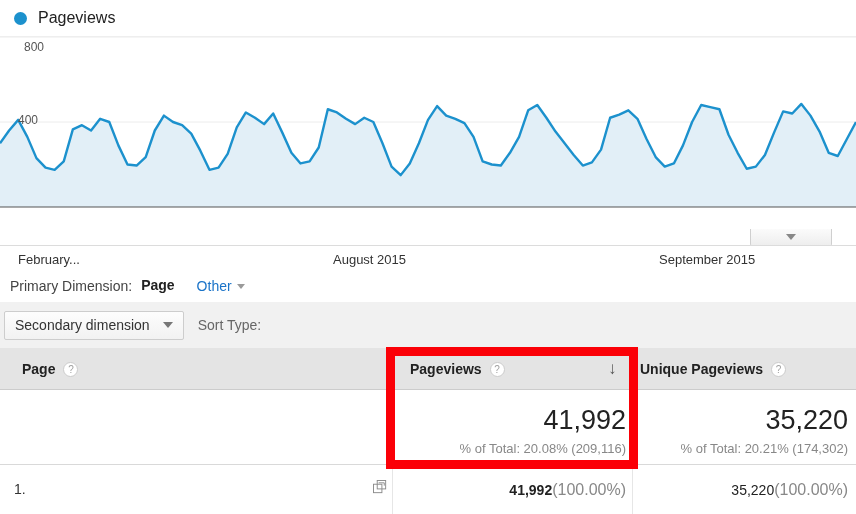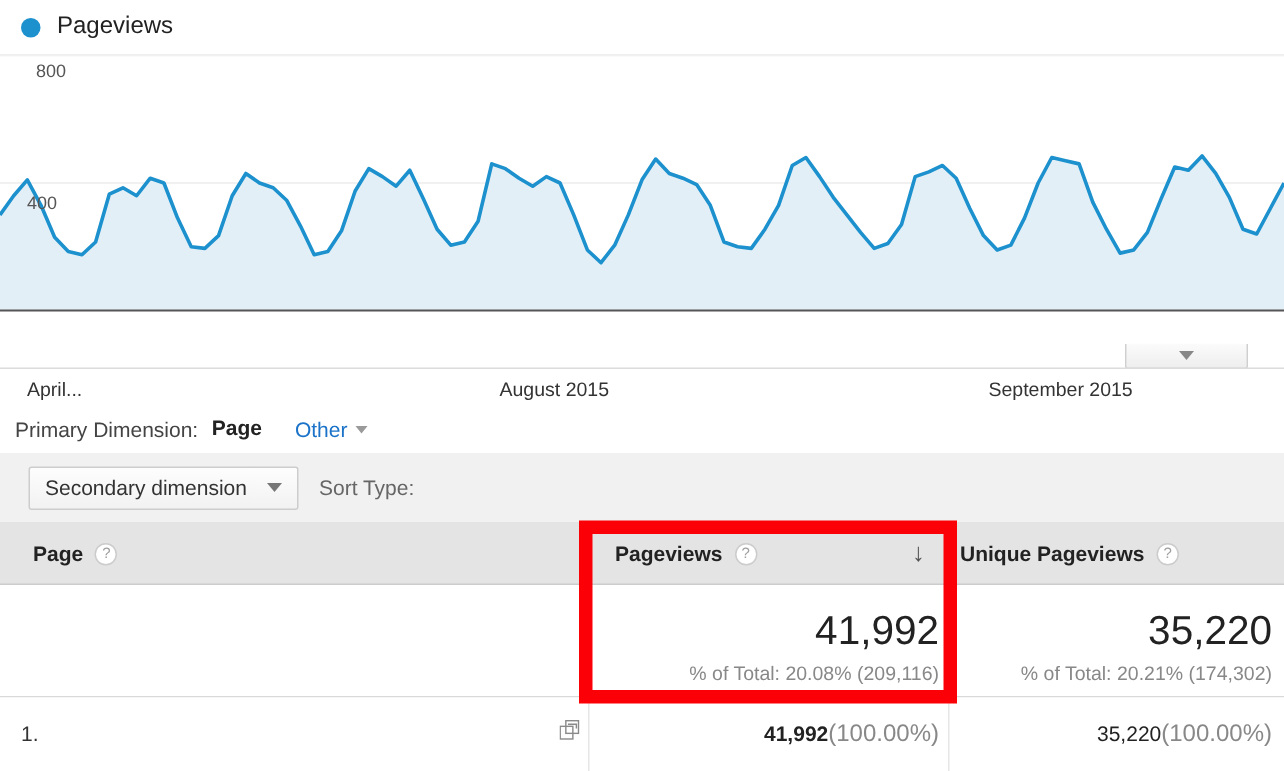--- a/index.html
+++ b/index.html
@@ -24,21 +24,21 @@
   .legend-label { font-size: 16px; color: #222222; }
 
   
   .chart-wrap { position: absolute; left: 0; top: 37px; width: 856px; height: 208px; }
   .chart-svg { position: absolute; left: 0; top: 0; }
   .ytick {
     position: absolute; font-size: 12px; color: #555555;
     padding-left: 18px; line-height: 14px;
   }
   .ytick-800 { top: 3px; padding-left: 24px; }
-  .ytick-400 { top: 91px; }
+  .ytick-400 { top: 76px; }
   .xtick { position: absolute; font-size: 13px; color: #333333; top: 7px; }
 
   .scroll-btn {
     position: absolute; left: 750px; top: 229px;
     width: 82px; height: 17px;
     background: linear-gradient(#fbfbfb, #eeeeee);
     border: 1px solid #cfcfcf; border-top: none;
     border-radius: 0 0 2px 2px;
     display: flex; align-items: center; justify-content: center;
   }
@@ -75,21 +75,21 @@
     display: inline-block; margin-left: 5px;
     width: 0; height: 0;
     border-left: 4px solid transparent; border-right: 4px solid transparent;
     border-top: 5px solid #9a9a9a; vertical-align: 2px;
   }
 
   
   .controls-band {
     position: absolute; left: 0; top: 302px; width: 856px; height: 46px;
     background: #f1f1f1;
-    display: flex; align-items: center; padding-left: 19px;
+    display: flex; align-items: center; padding-left: 4px;
   }
   .sel-btn {
     height: 29px; background: linear-gradient(#fdfdfd, #f2f2f2);
     border: 1px solid #cdcdcd; border-radius: 2px;
     display: flex; align-items: center;
     padding: 0 10px; font-size: 14px; color: #333333;
   }
   .sel-btn .caret {
     margin-left: 13px; width: 0; height: 0;
     border-left: 5px solid transparent; border-right: 5px solid transparent;
@@ -187,21 +187,21 @@
         <line x1="0" x2="856" y1="85" y2="85" stroke="#ececec" stroke-width="1"></line>
         <path d="M0.00 106.25 L9.11 93.50 L18.21 82.88 L27.32 99.88 L36.43 121.13 L45.53 130.69 L54.64 132.81 L63.74 124.31 L72.85 92.44 L81.96 88.19 L91.06 93.50 L100.17 81.81 L109.28 85.00 L118.38 108.38 L127.49 127.50 L136.60 128.56 L145.70 120.06 L154.81 93.50 L163.91 78.63 L173.02 85.00 L182.13 88.19 L191.23 96.69 L200.34 113.69 L209.45 132.81 L218.55 130.69 L227.66 116.88 L236.77 90.31 L245.87 75.44 L254.98 80.75 L264.09 87.13 L273.19 76.50 L282.30 95.63 L291.40 115.81 L300.51 126.44 L309.62 124.31 L318.72 110.50 L327.83 72.25 L336.94 75.44 L346.04 81.81 L355.15 87.13 L364.26 80.75 L373.36 85.00 L382.47 106.25 L391.57 129.63 L400.68 138.13 L409.79 126.44 L418.89 106.25 L428.00 82.88 L437.11 69.06 L446.21 78.63 L455.32 81.81 L464.43 86.06 L473.53 99.88 L482.64 124.31 L491.74 127.50 L500.85 128.56 L509.96 115.81 L519.06 99.88 L528.17 73.31 L537.28 68.00 L546.38 80.75 L555.49 94.56 L564.60 106.25 L573.70 117.94 L582.81 128.56 L591.91 125.38 L601.02 112.63 L610.13 80.75 L619.23 77.56 L628.34 73.31 L637.45 81.81 L646.55 102.00 L655.66 120.06 L664.77 129.63 L673.87 126.44 L682.98 108.38 L692.09 85.00 L701.19 68.00 L710.30 70.13 L719.40 72.25 L728.51 97.75 L737.62 115.81 L746.72 131.75 L755.83 129.63 L764.94 117.94 L774.04 95.63 L783.15 74.38 L792.26 76.50 L801.36 66.94 L810.47 78.63 L819.57 94.56 L828.68 115.81 L837.79 119.00 L846.89 102.00 L856.00 85.00 L856 170 L0 170 Z" fill="#e2eff7" stroke="none"></path>
         <path d="M0.00 106.25 L9.11 93.50 L18.21 82.88 L27.32 99.88 L36.43 121.13 L45.53 130.69 L54.64 132.81 L63.74 124.31 L72.85 92.44 L81.96 88.19 L91.06 93.50 L100.17 81.81 L109.28 85.00 L118.38 108.38 L127.49 127.50 L136.60 128.56 L145.70 120.06 L154.81 93.50 L163.91 78.63 L173.02 85.00 L182.13 88.19 L191.23 96.69 L200.34 113.69 L209.45 132.81 L218.55 130.69 L227.66 116.88 L236.77 90.31 L245.87 75.44 L254.98 80.75 L264.09 87.13 L273.19 76.50 L282.30 95.63 L291.40 115.81 L300.51 126.44 L309.62 124.31 L318.72 110.50 L327.83 72.25 L336.94 75.44 L346.04 81.81 L355.15 87.13 L364.26 80.75 L373.36 85.00 L382.47 106.25 L391.57 129.63 L400.68 138.13 L409.79 126.44 L418.89 106.25 L428.00 82.88 L437.11 69.06 L446.21 78.63 L455.32 81.81 L464.43 86.06 L473.53 99.88 L482.64 124.31 L491.74 127.50 L500.85 128.56 L509.96 115.81 L519.06 99.88 L528.17 73.31 L537.28 68.00 L546.38 80.75 L555.49 94.56 L564.60 106.25 L573.70 117.94 L582.81 128.56 L591.91 125.38 L601.02 112.63 L610.13 80.75 L619.23 77.56 L628.34 73.31 L637.45 81.81 L646.55 102.00 L655.66 120.06 L664.77 129.63 L673.87 126.44 L682.98 108.38 L692.09 85.00 L701.19 68.00 L710.30 70.13 L719.40 72.25 L728.51 97.75 L737.62 115.81 L746.72 131.75 L755.83 129.63 L764.94 117.94 L774.04 95.63 L783.15 74.38 L792.26 76.50 L801.36 66.94 L810.47 78.63 L819.57 94.56 L828.68 115.81 L837.79 119.00 L846.89 102.00 L856.00 85.00 " fill="none" stroke="#1c91cd" stroke-width="2.4" stroke-linejoin="round"></path>
         <line x1="0" x2="856" y1="170" y2="170" stroke="#555555" stroke-width="1.2"></line>
       </svg>
     <span class="ytick ytick-800">800</span>
     <span class="ytick ytick-400">400</span>
   </div>
 
   <div style="position:absolute; left:0; top:245px; width:856px; height:30px;">
-    <span class="xtick" style="left:18px;">April...</span>
+    <span class="xtick" style="left:18px;">February...</span>
     <span class="xtick" style="left:333px;">August 2015</span>
     <span class="xtick" style="left:659px;">September 2015</span>
   </div>
 
   <div class="scroll-btn">
     <span class="caret"></span>
   </div>
   <div class="scroll-rule"></div>
 
   <div class="primary-row">

